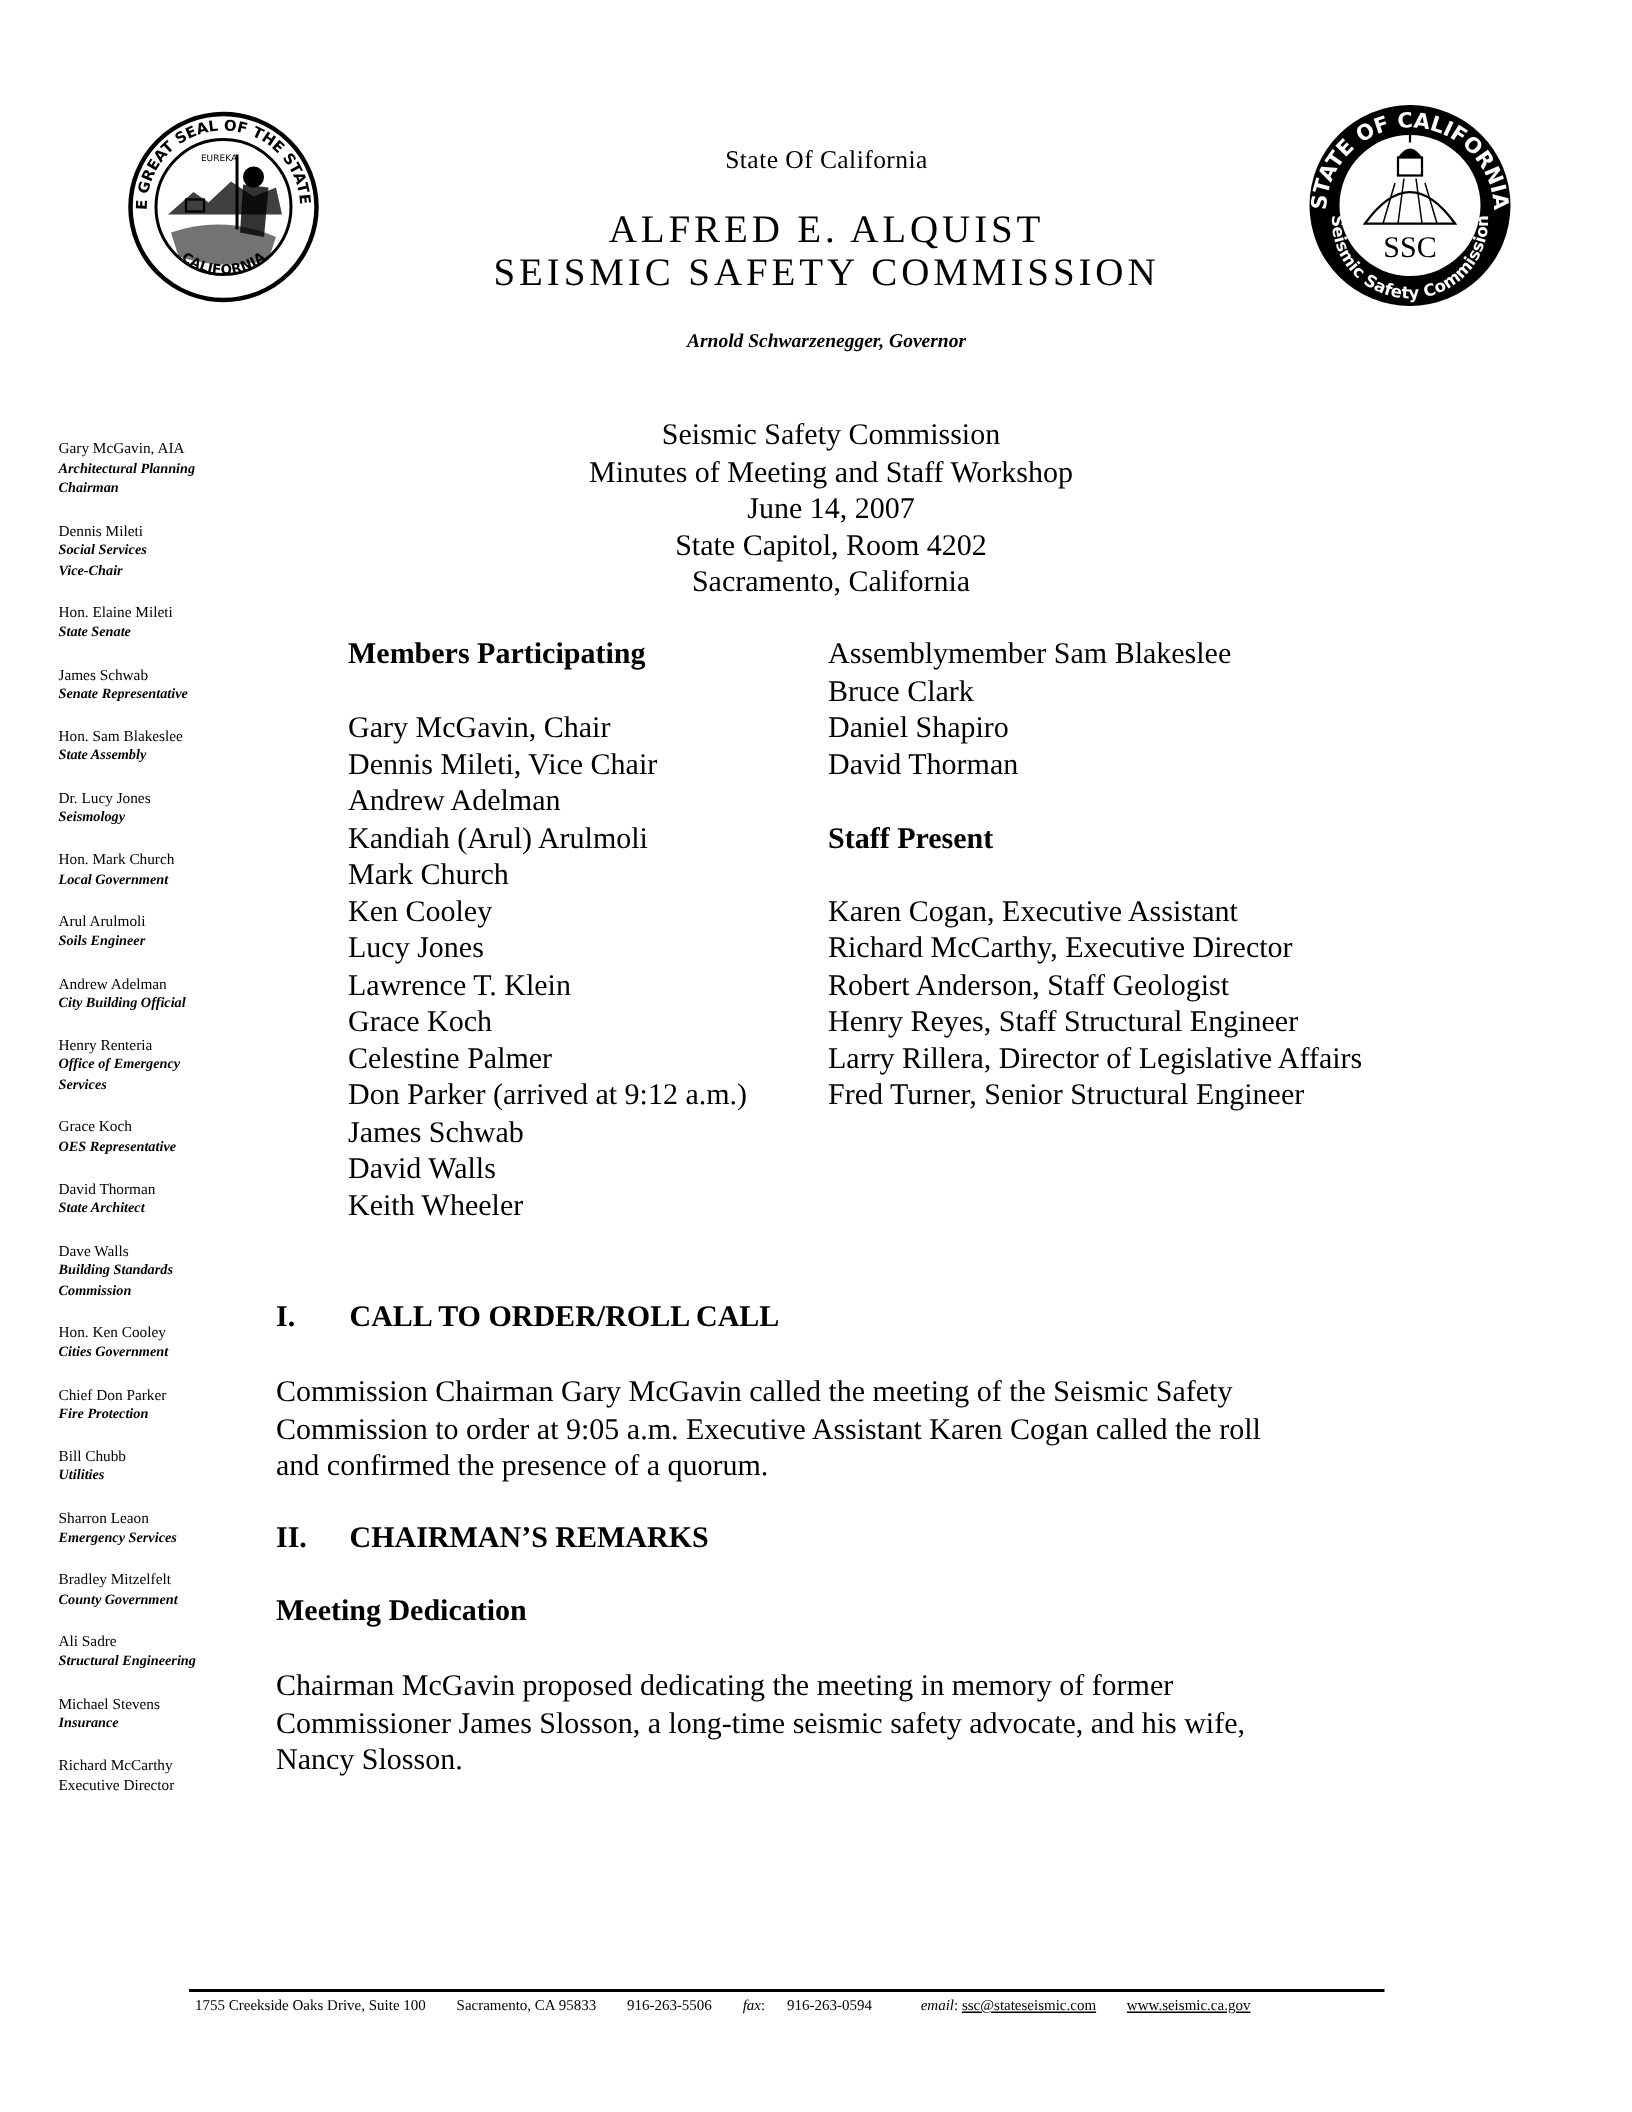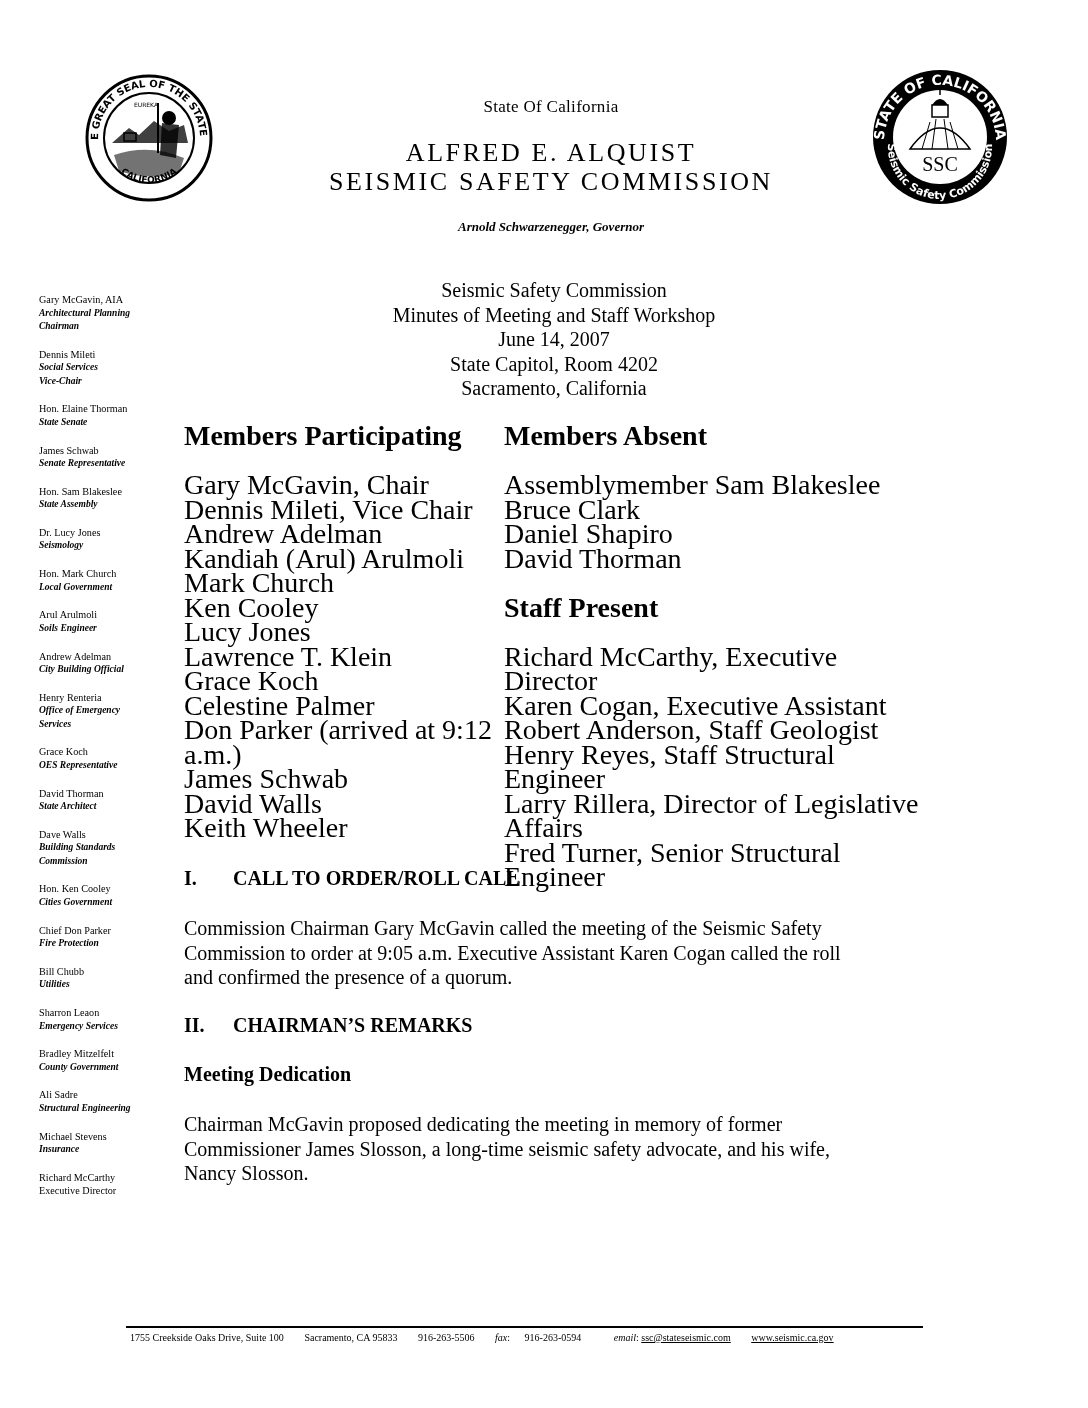--- a/index.html
+++ b/index.html
@@ -14,21 +14,21 @@
   .seal-right { left: 870px; top: 67px; width: 140px; height: 140px; }
   
   .sidebar { left: 39px; top: 281px; width: 125px; font-size: 10.2px; line-height: 13.5px; }
   .sb-entry { margin-bottom: 14.2px; }
   .sb-name { display: block; margin-top: 12px; }
   .sb-role { display: block; font-style: italic; font-weight: bold; font-size: 9.5px; }
   .sb-role.plain { font-style: normal; font-weight: normal; font-size: 10.2px; }
   
   .meeting-block { left: 314px; width: 480px; top: 278px; text-align: center; font-size: 20px; line-height: 24.5px; }
   
-  .col { font-size: 28px; line-height: 24.5px; }
+  .col { font-size: 20px; line-height: 24.5px; margin-left: 48px; }
   .col-left { left: 184px; top: 424px; width: 320px; }
   .col-right { left: 504px; top: 424px; width: 420px; }
   .col-heading { font-weight: bold; margin-bottom: 24.5px; }
   .gap { height: 24.5px; }
   
   .section-heading { font-weight: bold; font-size: 20px; }
   .sec-num { display: inline-block; width: 49px; }
   .body-text { left: 184px; width: 720px; font-size: 20px; line-height: 24.5px; }
   
   .footer-rule { left: 126px; top: 1326px; width: 797px; height: 0; border-top: 2px solid #000; }
@@ -90,21 +90,21 @@
       <span class="sb-name">Gary McGavin, AIA</span>
       <span class="sb-role">Architectural Planning</span>
       <span class="sb-role">Chairman</span>
     </div>
     <div class="sb-entry">
       <span class="sb-name">Dennis Mileti</span>
       <span class="sb-role">Social Services</span>
       <span class="sb-role">Vice-Chair</span>
     </div>
     <div class="sb-entry">
-      <span class="sb-name">Hon. Elaine Thorman</span>
+      <span class="sb-name">Hon. Elaine Mileti</span>
       <span class="sb-role">State Senate</span>
     </div>
     <div class="sb-entry">
       <span class="sb-name">James Schwab</span>
       <span class="sb-role">Senate Representative</span>
     </div>
     <div class="sb-entry">
       <span class="sb-name">Hon. Sam Blakeslee</span>
       <span class="sb-role">State Assembly</span>
     </div>
@@ -198,32 +198,31 @@
       <div>Grace Koch</div>
       <div>Celestine Palmer</div>
       <div>Don Parker (arrived at 9:12 a.m.)</div>
       <div>James Schwab</div>
       <div>David Walls</div>
       <div>Keith Wheeler</div>
     </div>
 </div>
 
 <div class="abs col col-right">
-  <div class="col-heading">Members Absent</div>
   <div id="absent-list">
       <div>Assemblymember Sam Blakeslee</div>
       <div>Bruce Clark</div>
       <div>Daniel Shapiro</div>
       <div>David Thorman</div>
     </div>
   <div class="gap"></div>
   <div class="col-heading">Staff Present</div>
   <div id="staff-list">
+      <div>Karen Cogan, Executive Assistant</div>
       <div>Richard McCarthy, Executive Director</div>
-      <div>Karen Cogan, Executive Assistant</div>
       <div>Robert Anderson, Staff Geologist</div>
       <div>Henry Reyes, Staff Structural Engineer</div>
       <div>Larry Rillera, Director of Legislative Affairs</div>
       <div>Fred Turner, Senior Structural Engineer</div>
     </div>
 </div>
 
 <div class="abs section-heading" style="left:184px; top:867px;">
   <span class="sec-num">I.</span><span>CALL TO ORDER/ROLL CALL</span>
 </div>

